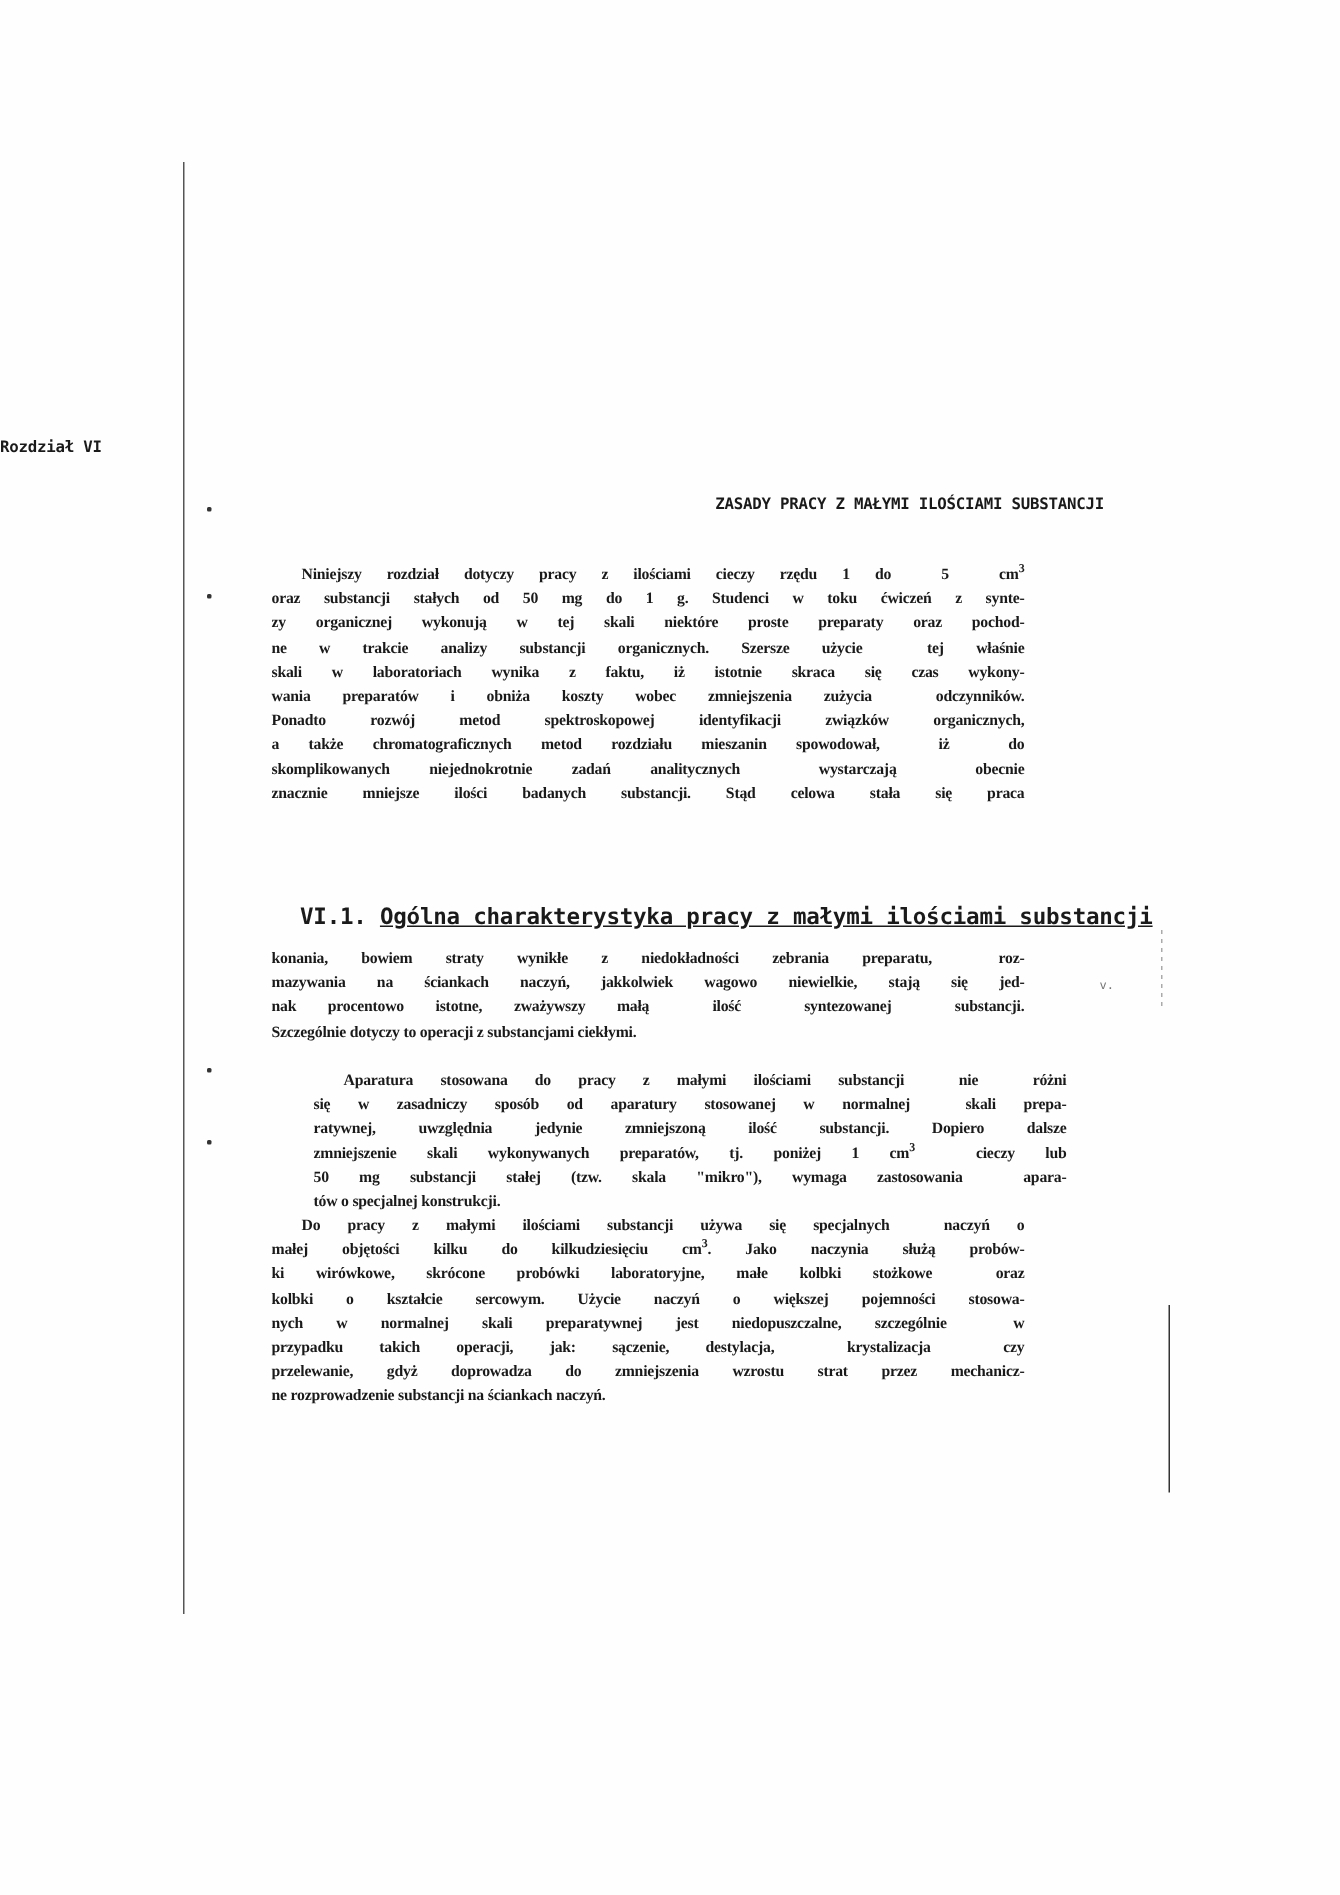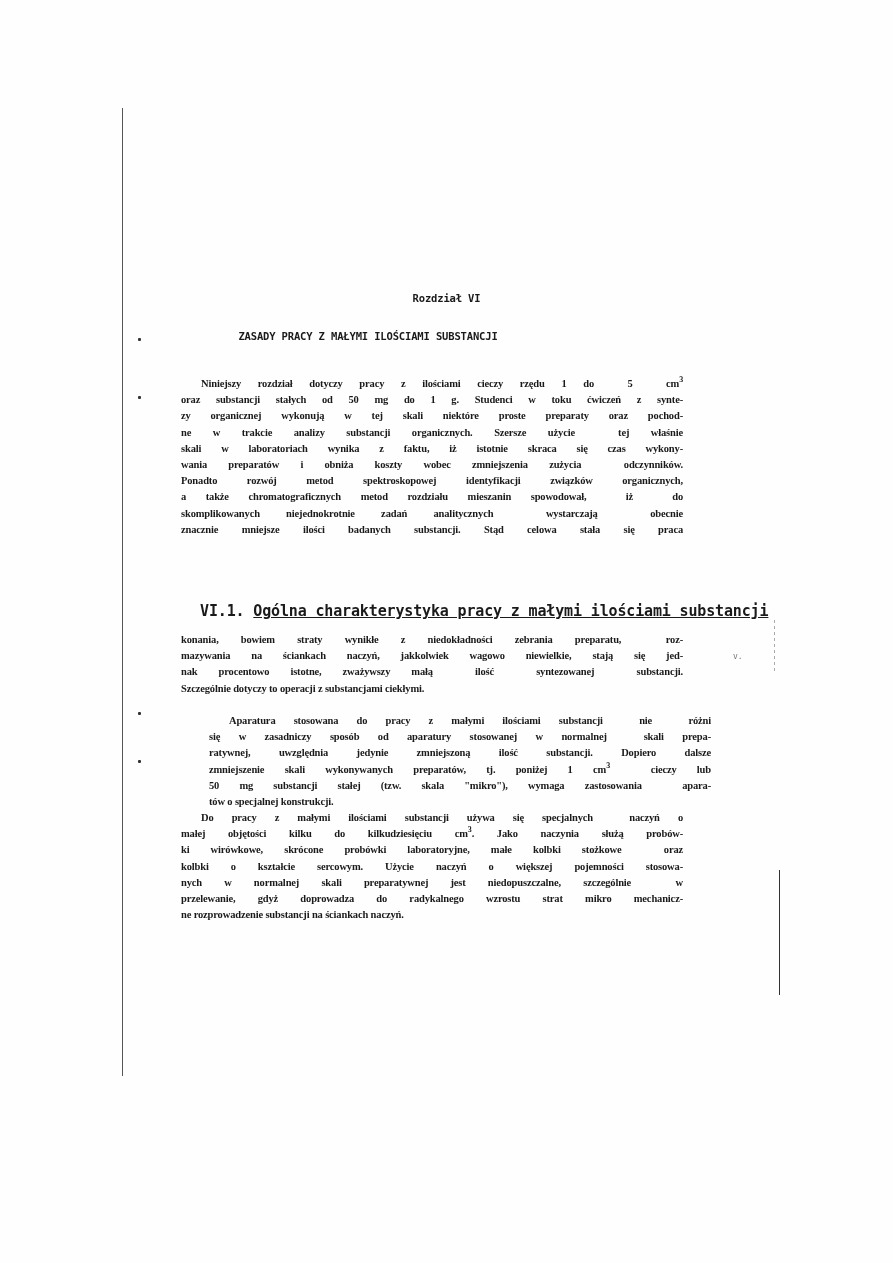--- a/index.html
+++ b/index.html
@@ -5,22 +5,22 @@
   html, body { margin: 0; padding: 0; background: #ffffff; }
   body { width: 893px; height: 1263px; position: relative; overflow: hidden; }
   .page { position: absolute; left: 0; top: 0; width: 893px; height: 1263px; background: #fefefe; }
   .vline { position: absolute; background: #555; }
   .left-line { left: 122px; top: 108px; width: 1px; height: 968px; }
   .right-line { left: 779px; top: 870px; width: 1px; height: 125px; background: #333; }
   .right-dash { left: 774px; top: 620px; width: 1px; height: 52px; background: repeating-linear-gradient(#aaa 0 3px, transparent 3px 6px); }
   .mark { position: absolute; width: 3px; height: 3px; background: #333; border-radius: 1px; }
   .small-mark { position: absolute; font-family: "DejaVu Sans Mono", monospace; font-size: 8px; color: #777; }
   .text { position: absolute; font-family: "DejaVu Sans Mono", "Liberation Mono", monospace; color: #1a1a1a; font-weight: bold; letter-spacing: -0.15px; }
-  .chapter { left: 0; width: 893px; text-align: center; top: 292px; font-size: 10.5px; }
-  .title { left: 0; width: 736px; text-align: center; top: 330px; font-size: 10.5px; }
+  .chapter { left: 0; width: 893px; top: 292px; font-size: 10.5px; }
+  .title { left: 0; width: 736px; text-align: right; top: 330px; font-size: 10.5px; }
   .body { left: 181px; width: 502px; font-size: 10.5px; line-height: 16.2px; }
   .body .line { display: block; white-space: pre; text-align: justify; text-align-last: justify; font-family: Liberation Serif, serif; }
   .body .line.last { text-align-last: left; }
   .indent { padding-left: 20px; }
   .section-heading { left: 200px; top: 602px; font-size: 15px; white-space: pre; }
   .section-heading .u { text-decoration: underline; }
   sup { font-size: 8px; vertical-align: 5px; line-height: 0; }
 </style>
 </head>
 <body>
@@ -70,17 +70,18 @@
     <span class="line">50 mg substancji stałej (tzw. skala "mikro"), wymaga zastosowania  apara-</span>
     <span class="line last">tów o specjalnej konstrukcji.</span>
   </div>
 
   <div class="text body" style="top:810px;">
     <span class="line indent">Do pracy z małymi ilościami substancji używa się specjalnych  naczyń o</span>
     <span class="line"><span>małej objętości kilku do kilkudziesięciu cm</span><sup>3</sup><span>. Jako naczynia służą probów-</span></span>
     <span class="line">ki wirówkowe, skrócone probówki laboratoryjne, małe kolbki stożkowe  oraz</span>
     <span class="line">kolbki o kształcie sercowym. Użycie naczyń o większej pojemności stosowa-</span>
     <span class="line">nych w normalnej skali preparatywnej jest niedopuszczalne, szczególnie  w</span>
-    <span class="line">przelewanie, gdyż doprowadza do radykalnego wzrostu strat mikro mechanicz-</span>
+    <span class="line">przypadku takich operacji, jak: sączenie, destylacja,  krystalizacja  czy</span>
+    <span class="line">przelewanie, gdyż doprowadza do zmniejszenia wzrostu strat przez mechanicz-</span>
     <span class="line last">ne rozprowadzenie substancji na ściankach naczyń.</span>
   </div>
 
 </div>
 
 </body></html>

